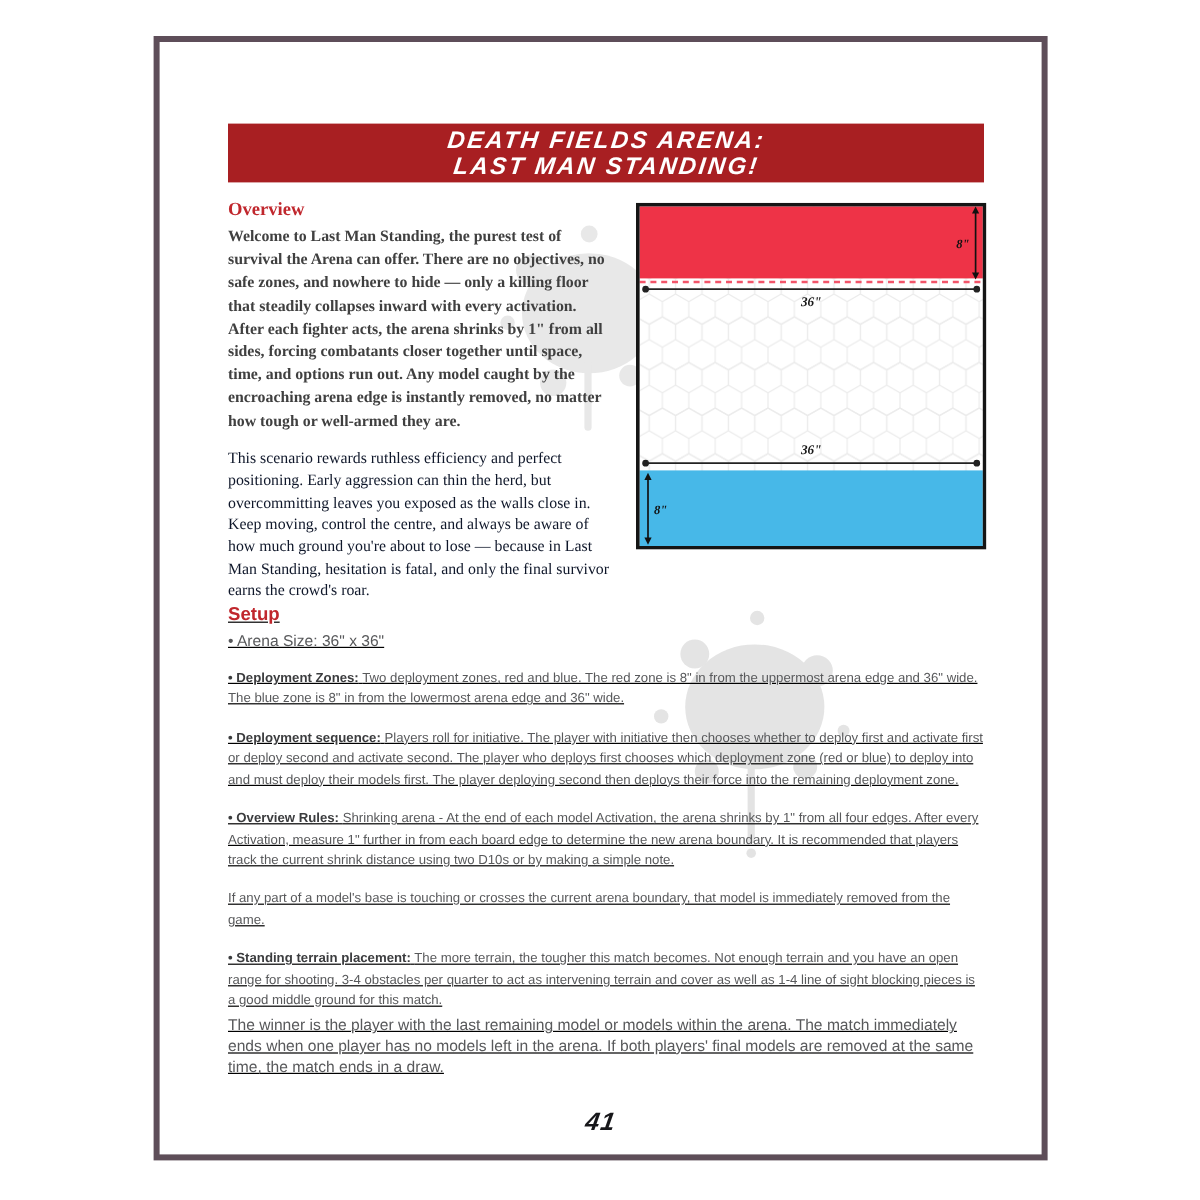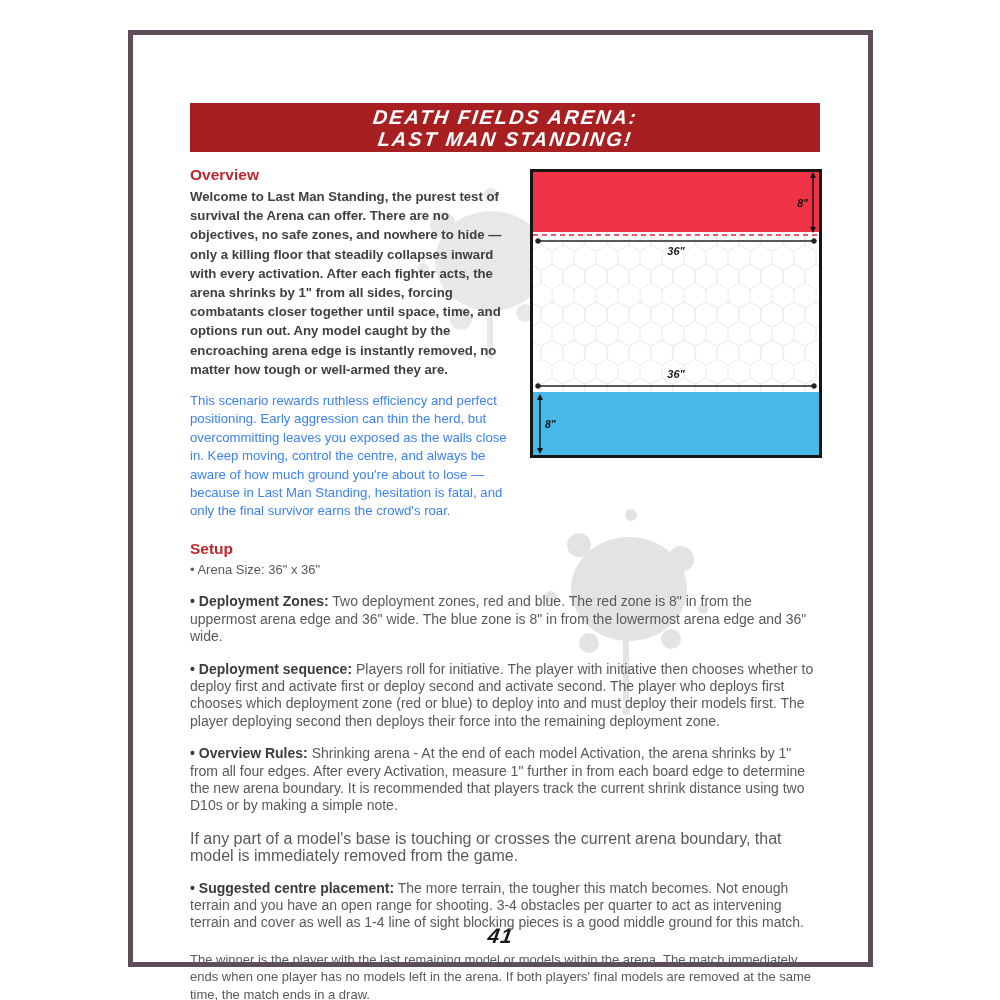--- a/index.html
+++ b/index.html
@@ -8,33 +8,33 @@
   .frame{position:absolute;left:128px;top:30px;width:745px;height:937px;
          border:5px solid #5e4e59;box-sizing:border-box;background:#fff;}
   .splat{position:absolute;z-index:0;pointer-events:none;}
   .content{position:absolute;inset:0;padding:68px 48px 0 57px;box-sizing:border-box;z-index:1;}
 
   .banner{height:49px;background:#a81f22;color:#fff;display:flex;flex-direction:column;
           justify-content:center;align-items:center;}
   .banner .line{font-weight:bold;font-style:italic;font-size:20px;line-height:22px;
           letter-spacing:2px;transform:skewX(-7deg);white-space:nowrap;}
 
-  .main-row{display:flex;margin-top:14px;}
+  .main-row{display:flex;margin-top:14px;font-family:Liberation Serif, serif;}
   .col-left{width:320px;flex:0 0 320px;}
   .diagram-wrap{margin-left:20px;margin-top:3px;}
 
   h2.heading{color:#c0272d;font-size:15.5px;font-weight:bold;margin:0 0 3px 0;line-height:18px;}
   .lead{font-weight:bold;color:#404040;font-size:13.2px;line-height:19.2px;margin:0;}
-  .para{color:#3b82f6;font-size:13.2px;line-height:18.4px;margin:13px 0 0 0;}
+  .para{color:#0f172a;font-size:13.2px;line-height:18.4px;margin:13px 0 0 0;}
 
-  .section{margin-top:19px;}
+  .section{margin-top:2px;text-decoration:underline;}
   .arena-size{color:#58595b;font-size:13px;line-height:17.4px;margin:1px 0 0 0;}
-  .bullet{color:#58595b;font-size:14px;line-height:17.4px;margin:15px 0 0 0;}
+  .bullet{color:#58595b;font-size:11px;line-height:17.4px;margin:15px 0 0 0;}
   .bullet .blabel{font-weight:bold;color:#3b3c3e;}
-  .plain{color:#58595b;font-size:16px;line-height:17.4px;margin:15px 0 0 0;}
+  .plain{color:#58595b;font-size:11px;line-height:17.4px;margin:15px 0 0 0;}
   .victory-text{color:#58595b;font-size:13px;line-height:17.4px;margin:2px 0 0 0;}
 
   .page-num{position:absolute;left:0;right:0;bottom:14px;text-align:center;color:#17171a;
             font-weight:bold;font-style:italic;font-size:21px;letter-spacing:1px;
             transform:skewX(-9deg);}
 </style>
 </head>
 <body>
 
 <div class="canvas">
@@ -141,21 +141,21 @@
         <p class="arena-size">• Arena Size: 36" x 36"</p>
 
         <p class="bullet"><span class="blabel">• Deployment Zones:</span> <span>Two deployment zones, red and blue. The red zone is 8" in from the uppermost arena edge and 36" wide. The blue zone is 8" in from the lowermost arena edge and 36" wide.</span></p>
 
         <p class="bullet"><span class="blabel">• Deployment sequence:</span> <span>Players roll for initiative. The player with initiative then chooses whether to deploy first and activate first or deploy second and activate second. The player who deploys first chooses which deployment zone (red or blue) to deploy into and must deploy their models first. The player deploying second then deploys their force into the remaining deployment zone.</span></p>
 
         <p class="bullet"><span class="blabel">• Overview Rules:</span> <span>Shrinking arena - At the end of each model Activation, the arena shrinks by 1" from all four edges. After every Activation, measure 1" further in from each board edge to determine the new arena boundary. It is recommended that players track the current shrink distance using two D10s or by making a simple note.</span></p>
 
         <p class="plain">If any part of a model's base is touching or crosses the current arena boundary, that model is immediately removed from the game.</p>
 
-        <p class="bullet"><span class="blabel">• Suggested centre placement:</span> <span>The more terrain, the tougher this match becomes. Not enough terrain and you have an open range for shooting. 3-4 obstacles per quarter to act as intervening terrain and cover as well as 1-4 line of sight blocking pieces is a good middle ground for this match.</span></p>
+        <p class="bullet"><span class="blabel">• Standing terrain placement:</span> <span>The more terrain, the tougher this match becomes. Not enough terrain and you have an open range for shooting. 3-4 obstacles per quarter to act as intervening terrain and cover as well as 1-4 line of sight blocking pieces is a good middle ground for this match.</span></p>
       </div>
 
       <div class="section">
         <p class="victory-text">The winner is the player with the last remaining model or models within the arena. The match immediately ends when one player has no models left in the arena. If both players' final models are removed at the same time, the match ends in a draw.</p>
       </div>
 
     </div>
 
     <div class="page-num">41</div>
   </div>

